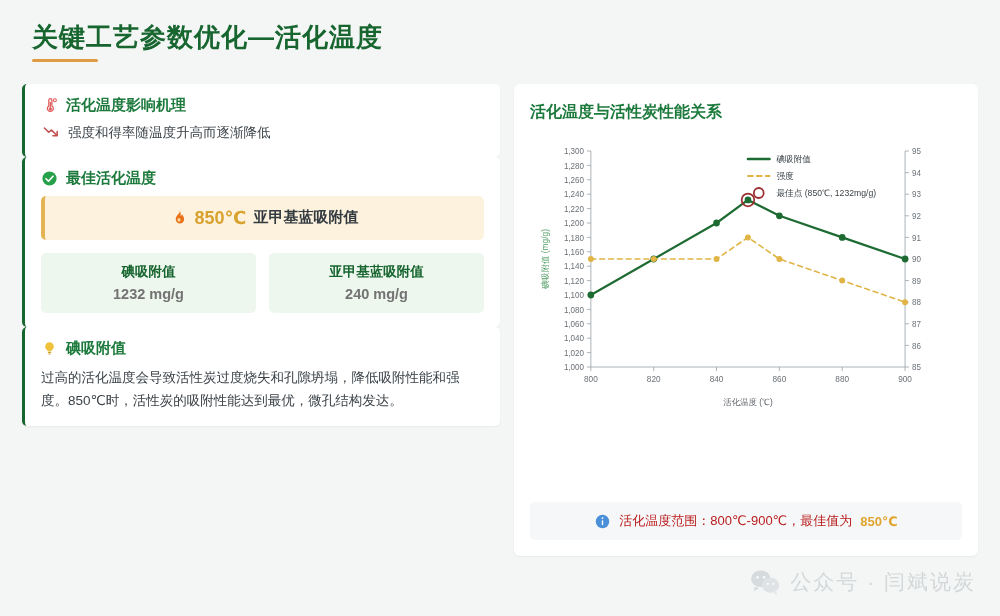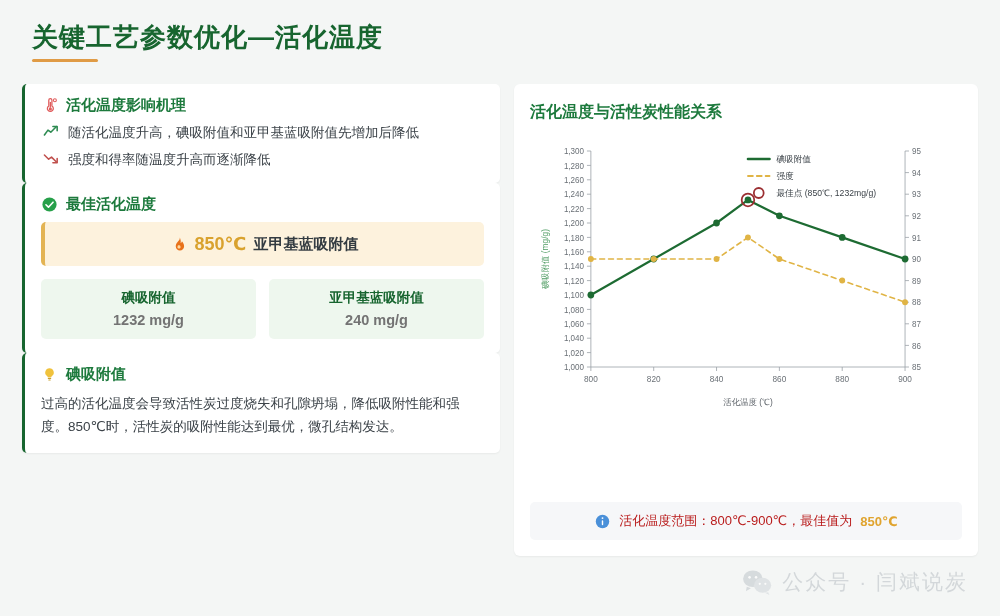--- a/index.html
+++ b/index.html
@@ -72,21 +72,21 @@
 
   .note{
     margin-top:auto;background:#f6f7f9;border-radius:5px;
     padding:10px 12px;display:flex;align-items:center;gap:8px;justify-content:center;
   }
   .note-txt{font-size:13px;color:#b91c1c;}
   .note-hi{color:#e0a42f;font-weight:bold;}
 
   
   .watermark{
-    position:absolute;right:32px;bottom:20px;display:flex;align-items:center;gap:10px;
+    position:absolute;right:24px;bottom:20px;display:flex;align-items:center;gap:10px;
     opacity:.55;
   }
   .wm-txt{font-size:21px;color:#b9bfc4;letter-spacing:2px;}
 </style>
 </head>
 <body>
 
 <div class="page">
 
   <div class="title-wrap">
@@ -102,27 +102,20 @@
         <div class="card-head">
           <svg class="ico" viewBox="0 0 24 24">
             <path d="M11 4.5a2.2 2.2 0 0 1 4.4 0v8.1a4.2 4.2 0 1 1-4.4 0z" fill="none" stroke="#e05b5b" stroke-width="1.8"></path>
             <circle cx="13.2" cy="16.8" r="2.2" fill="#e05b5b"></circle>
             <rect x="12.3" y="7" width="1.8" height="8" fill="#e05b5b"></rect>
             <circle cx="19.6" cy="4.6" r="2.1" fill="none" stroke="#e05b5b" stroke-width="1.5"></circle>
           </svg>
           <div class="card-title">活化温度影响机理</div>
         </div>
 
-        <div class="bullet">
-          <svg class="ico" viewBox="0 0 24 24">
-            <path d="M2 17 L7 10 L11 13 L19 5" fill="none" stroke="#2e8b52" stroke-width="2.2" stroke-linecap="round" stroke-linejoin="round"></path>
-            <path d="M14 5 H20 V11" fill="none" stroke="#2e8b52" stroke-width="2.2" stroke-linecap="round" stroke-linejoin="round"></path>
-          </svg>
-          <div class="bullet-txt">随活化温度升高，碘吸附值和亚甲基蓝吸附值先增加后降低</div>
-        </div>
 
         <div class="bullet">
           <svg class="ico" viewBox="0 0 24 24">
             <path d="M2 7 L8 13 L12 10 L19 17" fill="none" stroke="#c0504d" stroke-width="2.2" stroke-linecap="round" stroke-linejoin="round"></path>
             <path d="M14 18 H20 V12" fill="none" stroke="#c0504d" stroke-width="2.2" stroke-linecap="round" stroke-linejoin="round"></path>
           </svg>
           <div class="bullet-txt">强度和得率随温度升高而逐渐降低</div>
         </div>
       </div>
 

